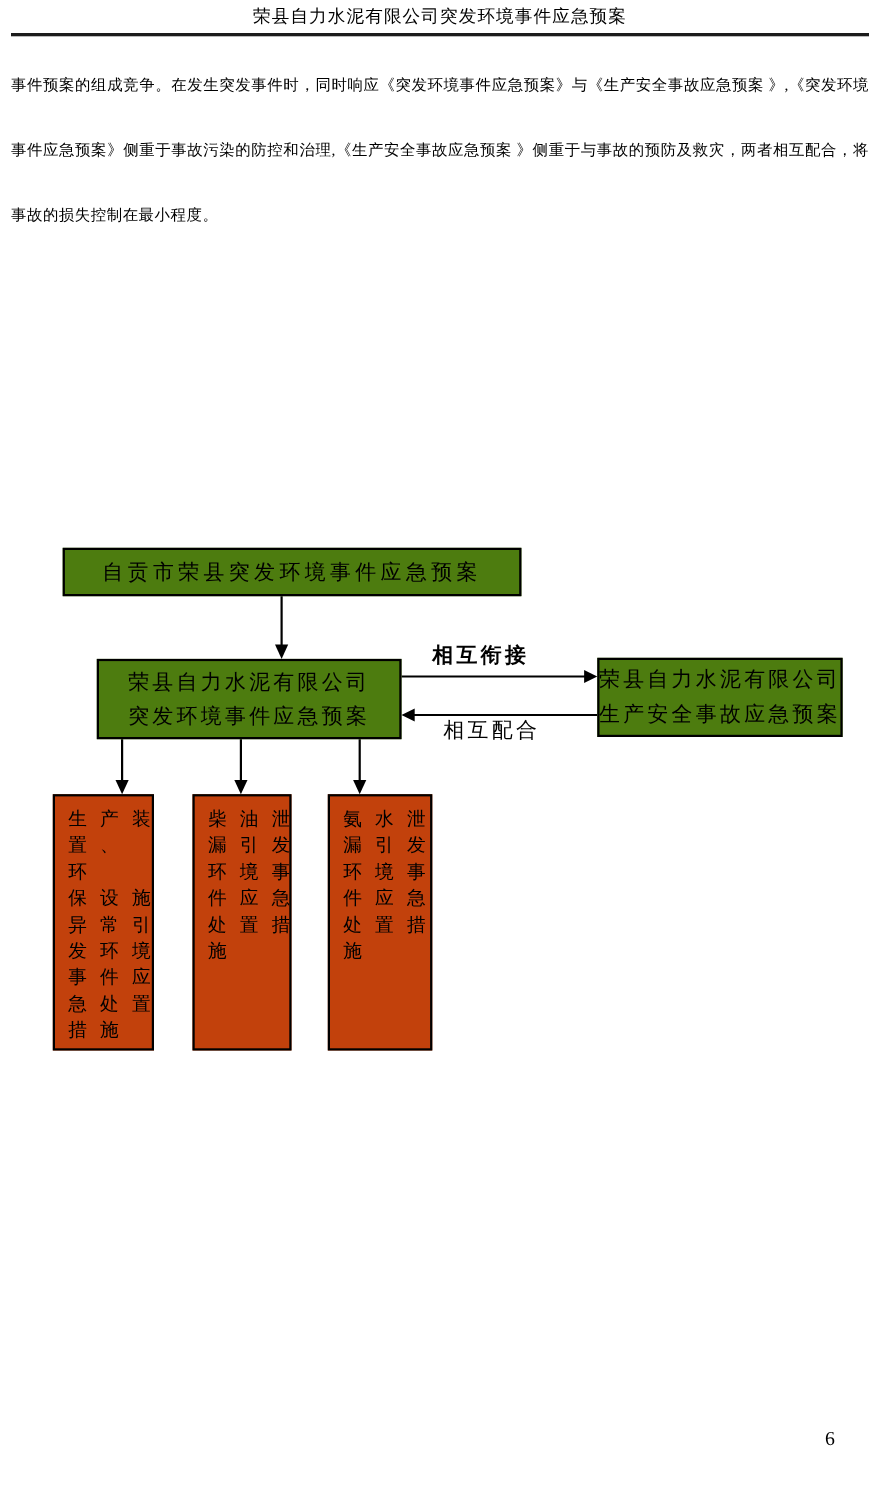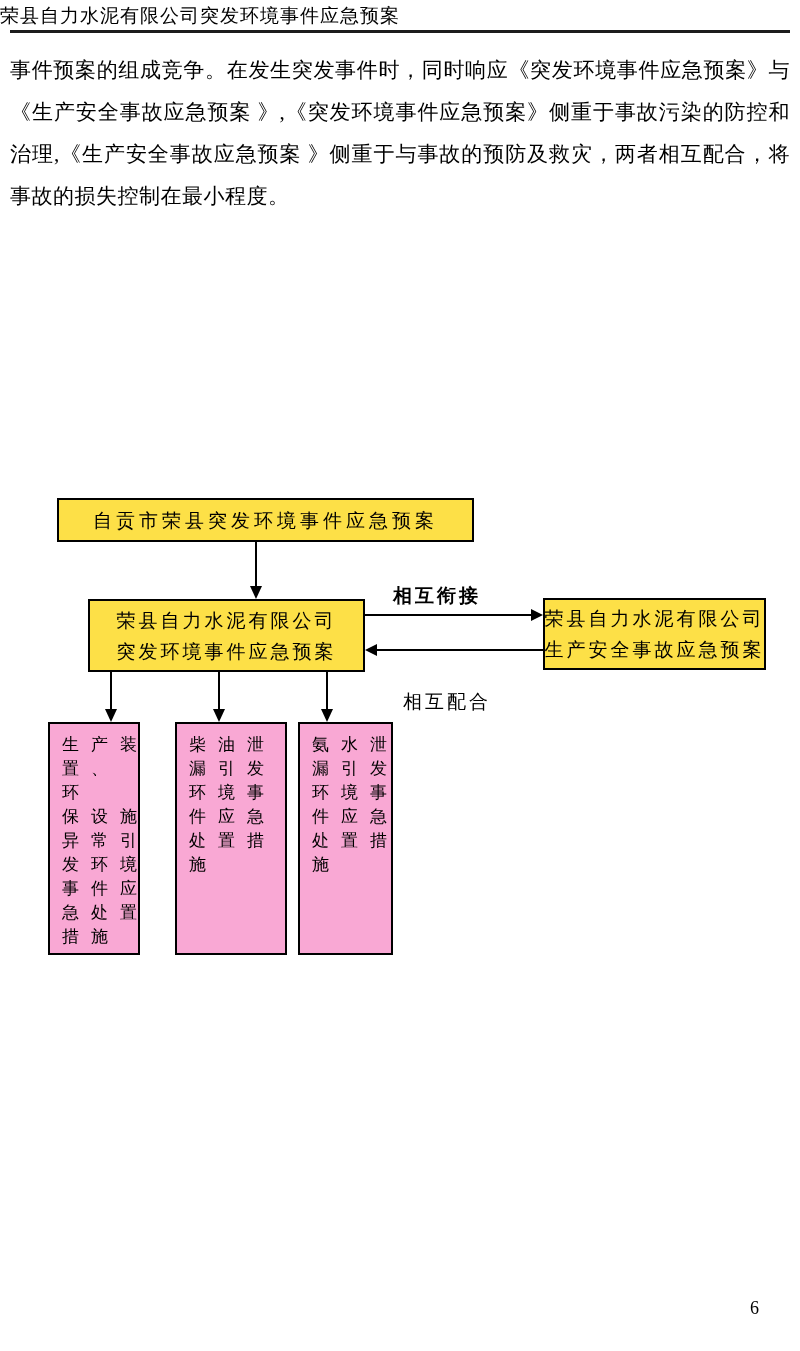--- a/index.html
+++ b/index.html
@@ -9,48 +9,48 @@
     height: 1351px;
     margin: 0 auto;
     background: #ffffff;
     color: #000000;
     font-family: "Liberation Serif", "DejaVu Serif", serif;
     overflow: hidden;
   }
   
   .header { padding-top: 4px; }
   .header-title {
-    text-align: left;
-    font-size: 19px;
+    text-align: center;
+    font-size: 16px;
     letter-spacing: 1px;
     line-height: 24px;
   }
   .header-rule {
     margin: 2px 10px 0 10px;
     border-bottom: 3px solid #1c1c1c;
     height: 0;
   }
   
   .content { padding: 0 10px; margin-top: 16px; }
   .para {
     margin: 0;
-    font-size: 21px;
-    line-height: 42px;
+    font-size: 14px;
+    line-height: 59px;
     text-align: justify;
     letter-spacing: 0.5px;
   }
   .para.indent { text-indent: 2em; }
   
   .diagram { position: absolute; left: 0; top: 490px; width: 800px; height: 480px; }
   .arrow-svg { position: absolute; left: 0; top: 0; width: 800px; height: 480px; }
   .dbox {
     position: absolute;
     border: 2px solid #000;
     box-sizing: border-box;
-    background: #fde047;
+    background: #4d7c0f;
     display: flex;
     flex-direction: column;
     align-items: center;
     justify-content: center;
     text-align: center;
     font-size: 19px;
   }
   .dbox .bline { display: block; letter-spacing: 3px; line-height: 31px; white-space: nowrap; }
   .top-box  { left: 57px;  top: 8px;   width: 417px; height: 44px; }
   .top-box .bline { letter-spacing: 4px; }
@@ -58,38 +58,38 @@
   .right-box{ left: 543px; top: 108px; width: 223px; height: 72px; }
   .conn-label {
     position: absolute;
     font-size: 19px;
     letter-spacing: 3px;
     white-space: nowrap;
     text-align: center;
     width: 100px;
   }
   .conn-label.top    { left: 387px; top: 93px; font-weight: bold; }
-  .conn-label.bottom { left: 397px; top: 161px; margin-top: 38px; }
+  .conn-label.bottom { left: 397px; top: 161px; }
   .vbox {
     position: absolute;
     top: 232px;
     height: 233px;
     border: 2px solid #000;
     box-sizing: border-box;
-    background: #f9a8d4;
+    background: #c2410c;
     font-size: 17px;
     line-height: 24px;
     letter-spacing: 12px;
     padding: 9px 0 0 12px;
     white-space: pre-line;
     word-break: keep-all;
     overflow: hidden;
   }
   .vbox-1 { left: 48px;  width: 92px; }
-  .vbox-2 { left: 175px; width: 112px; }
+  .vbox-2 { left: 175px; width: 90px; }
   .vbox-3 { left: 298px; width: 95px; }
   
   .page-number {
     position: absolute;
     left: 750px;
     top: 1298px;
     font-size: 18px;
   }
 </style>
 </head>

